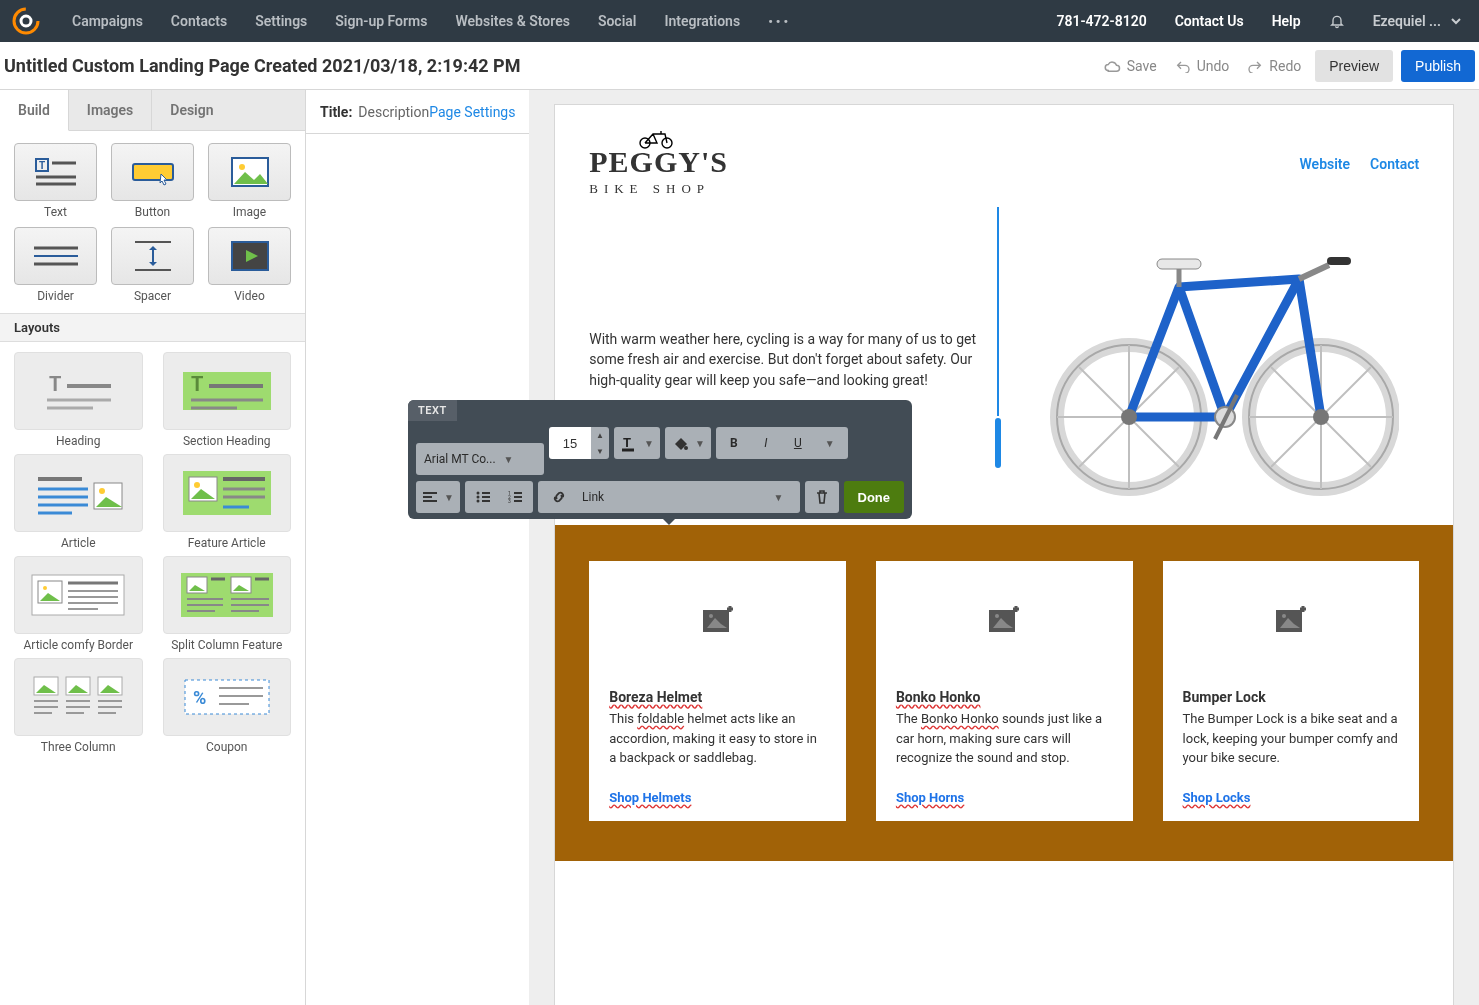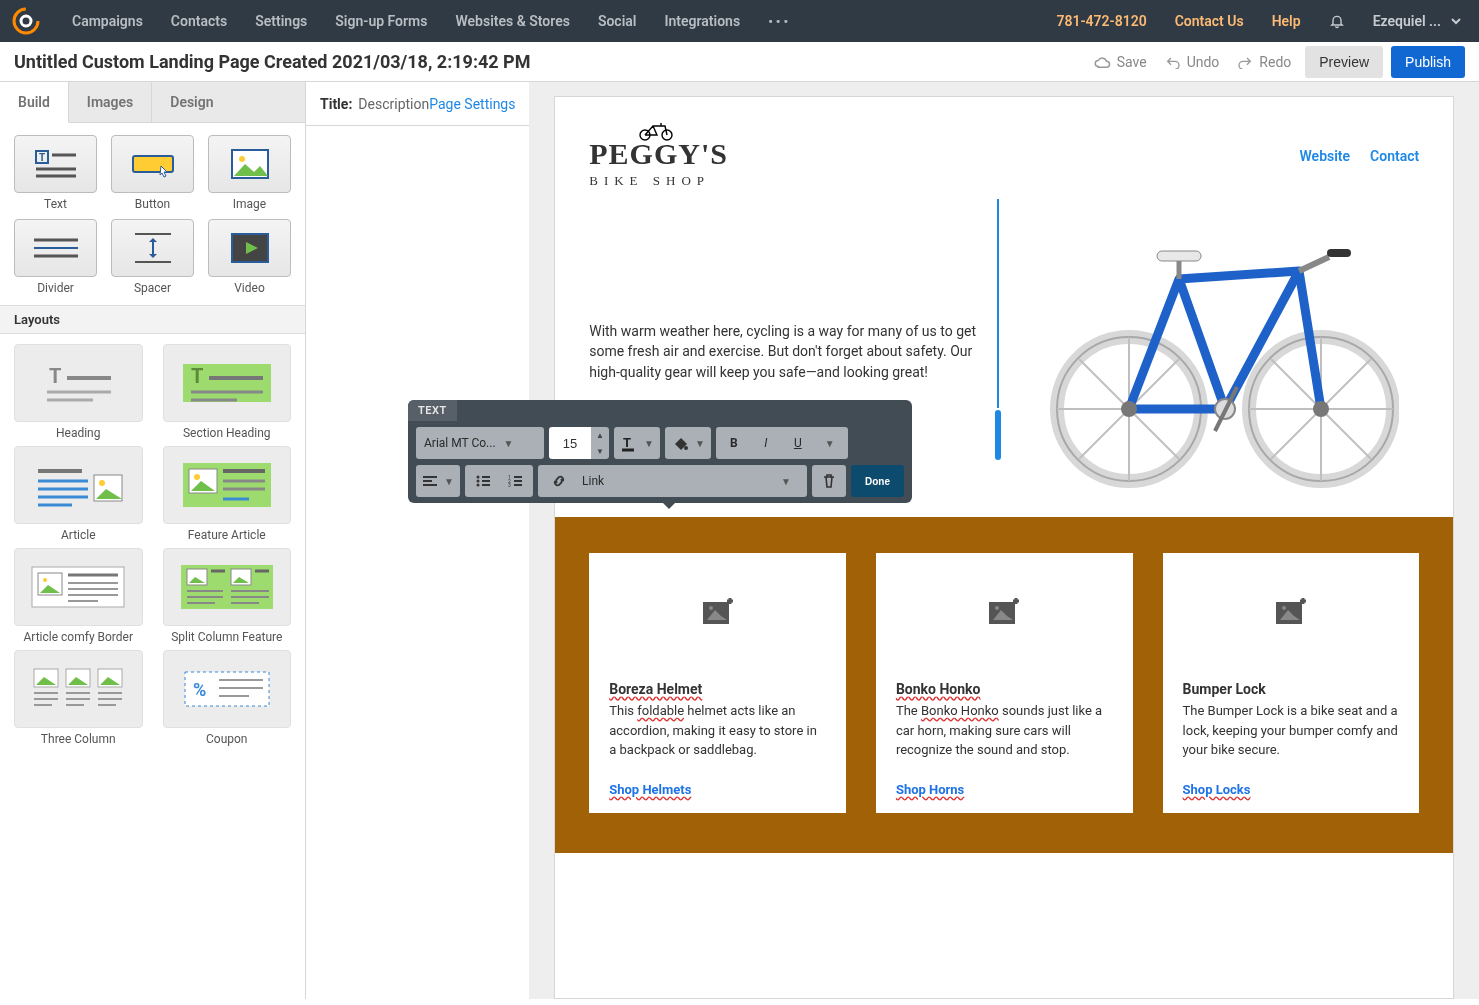--- a/index.html
+++ b/index.html
@@ -27,30 +27,30 @@
   }
   .topnav .nav-item {
     padding: 0 14px;
     font-size: 14px;
     color: #b9bec3;
     cursor: pointer;
     font-weight: 600;
   }
   .topnav .more-dots { padding: 0 14px; color: #b9bec3; letter-spacing: 3px; cursor: pointer; font-weight:700;}
   .topnav .spacer { flex: 1; }
-  .topnav .right-item { padding: 0 14px; color: #fdba74; font-size: 14px; cursor: pointer; font-weight: 600;}
+  .topnav .right-item { padding: 0 14px; color: #ffffff; font-size: 14px; cursor: pointer; font-weight: 600;}
   .topnav .bell { padding: 0 14px; cursor: pointer; }
   .topnav .user { padding: 0 6px 0 14px; color:#c8ccd0; font-size:14px; font-weight:600; cursor:pointer; display:flex; align-items:center; gap:10px;}
   
   .titlebar {
-    height: 40px;
+    height: 48px;
     border-bottom: 1px solid #d7d7d7;
     display: flex;
     align-items: center;
-    padding: 0 14px;
+    padding: 0 4px;
   }
   .titlebar .page-title {
     font-size: 18px;
     font-weight: 700;
     color: #333;
   }
   .titlebar .spacer { flex: 1; }
   .titlebar .action {
     display: flex; align-items: center; gap: 6px;
     margin-left: 18px;
@@ -256,41 +256,41 @@
   .tt-ctrl {
     background:#aab0b6;
     border-radius:3px;
     display:flex;
     align-items:center;
     height:32px;
     color:#2a2a2a;
   }
   .tt-ctrl.select { padding:0 8px; gap:8px; min-width: 0;}
   .tt-ctrl .chev { font-size:10px; color:#555;}
-  .tt-ctrl.fontname { width:128px; }
+  .tt-ctrl.fontname { width:128px; margin-top:16px;}
   .tt-ctrl.fontsize { background:transparent; gap:0;}
   .tt-ctrl.fontsize input {
     width:42px; height:32px; border:none; border-radius:3px 0 0 3px;
     text-align:center; font-size:13px; background:#fff; color:#333;
   }
   .spinner {
     display:flex;flex-direction:column;
     width:18px; height:32px;
     background:#aab0b6; border-radius:0 3px 3px 0;
   }
   .spinner div { flex:1; display:flex;align-items:center;justify-content:center; font-size:8px; color:#444; cursor:pointer;}
   .tt-ctrl.split { padding:0 6px; gap:6px;}
   .tt-ctrl.group { padding:0 2px; gap:0;}
   .tt-ctrl.group .gbtn { width:32px; height:32px; display:flex;align-items:center;justify-content:center; cursor:pointer;}
   .tt-ctrl.linkctrl { flex:1; }
   .tt-ctrl.linkctrl .linklabel { flex:1; padding:0 8px;}
   .tt-done {
-    background:#0c4a6e; color:#fff; border:none;
+    background:#4d7c0f; color:#fff; border:none;
     border-radius:3px; height:32px; padding:8px 14px;
-    font-size:10px; font-weight:600; cursor:pointer;
+    font-size:13px; font-weight:600; cursor:pointer;
   }
   .tt-tail {
     position:absolute; bottom:-6px; left:254px;
     width:0;height:0;border-left:7px solid transparent;border-right:7px solid transparent;border-top:7px solid #424c55;
   }
   .b { font-weight:700;}
   .i { font-style:italic;}
   .u { text-decoration:underline;}
   svg { display:block; }
 </style>

